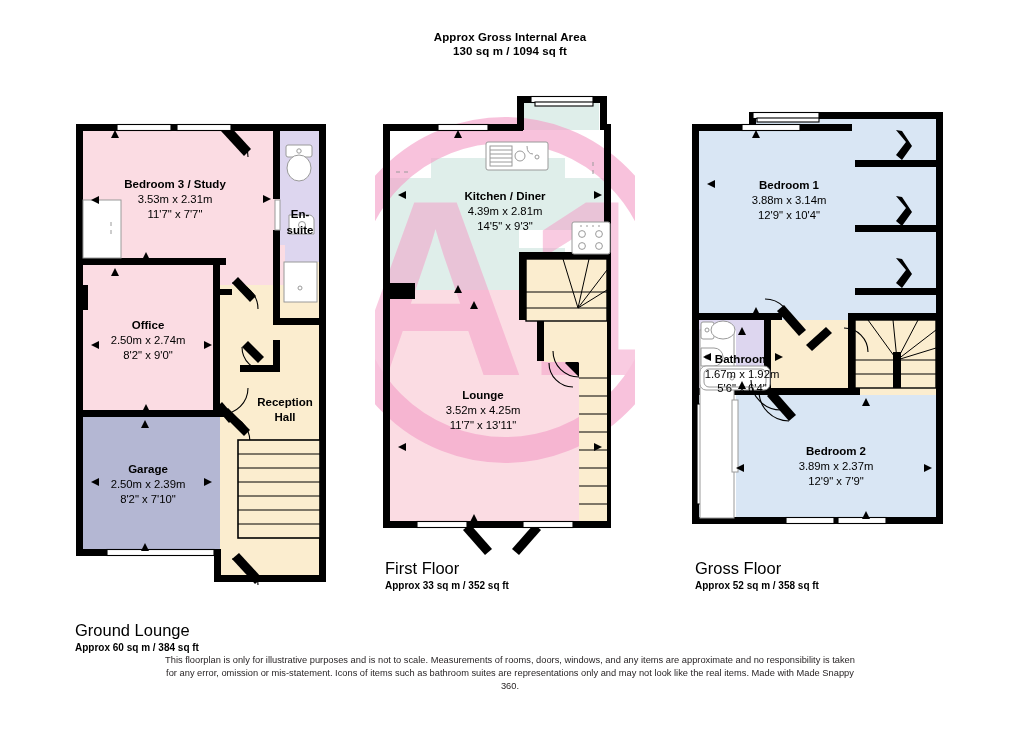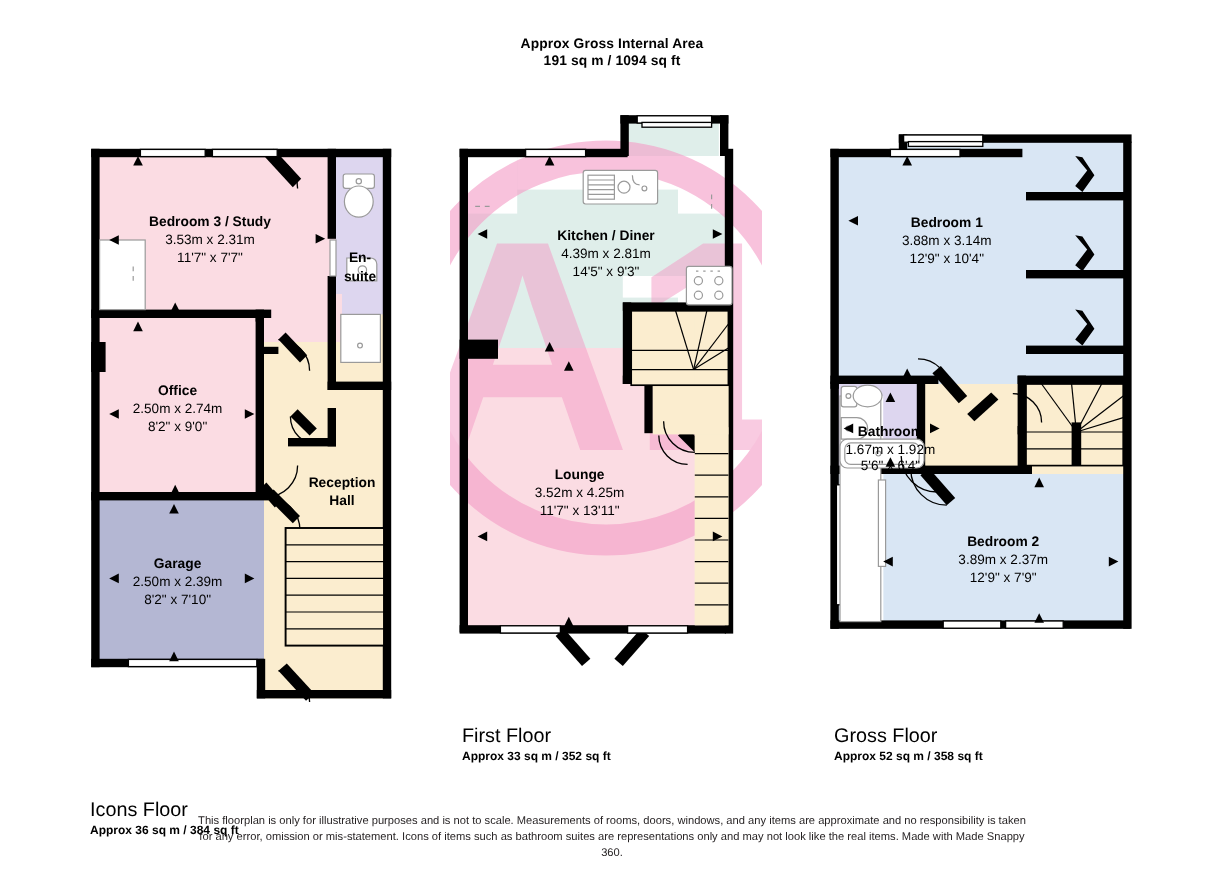--- a/index.html
+++ b/index.html
@@ -29,42 +29,41 @@
     text-align: center;
   }
   .header-line {
     font-size: 11.5px;
     font-weight: bold;
     line-height: 14px;
     letter-spacing: 0.1px;
   }
   .floor-caption {
     position: absolute;
-    margin-top: 45px;
   }
   .floor-caption .caption-title {
     font-size: 16.5px;
     font-weight: normal;
     line-height: 20px;
     white-space: nowrap;
   }
   .floor-caption .caption-sub {
     font-size: 10px;
     font-weight: bold;
     line-height: 16px;
     white-space: nowrap;
   }
   #ground-caption { left: 75px; top: 620px; }
   #first-caption  { left: 385px; top: 558px; }
   #second-caption { left: 695px; top: 558px; }
 
   .disclaimer {
     position: absolute;
     left: 160px;
-    top: 678px;
+    top: 654px;
     width: 700px;
     text-align: center;
     font-size: 9.3px;
     line-height: 13.2px;
     color: #231f20;
   }
 
   svg.plan {
     position: absolute;
     left: 0;
@@ -94,21 +93,21 @@
   .win { fill: #ffffff; stroke: #000000; stroke-width: 1.1; }
   .arrow { fill: #000000; }
 </style>
 </head>
 <body>
 
 <div id="floorplan-root">
 
   <div class="header-block">
     <div class="header-line">Approx Gross Internal Area</div>
-    <div class="header-line">191 sq m / 1094 sq ft</div>
+    <div class="header-line">130 sq m / 1094 sq ft</div>
   </div>
 
   <svg class="plan" viewBox="0 0 1020 732" xmlns="http://www.w3.org/2000/svg">
 
     <defs>
       <clipPath id="clip-ground">
         <rect x="68" y="110" width="300" height="490"></rect>
       </clipPath>
       <clipPath id="clip-first">
         <rect x="375" y="90" width="260" height="455"></rect>
@@ -500,22 +499,22 @@
 
         <text class="rm-label" x="836" y="455">Bedroom 2</text>
         <text class="rm-dim" x="836" y="470">3.89m x 2.37m</text>
         <text class="rm-dim" x="836" y="485">12'9" x 7'9"</text>
       </g>
     </g>
 
   </svg>
 
   <div class="floor-caption" id="ground-caption">
-    <div class="caption-title">Icons Floor</div>
-    <div class="caption-sub">Approx 36 sq m / 384 sq ft</div>
+    <div class="caption-title">Ground Lounge</div>
+    <div class="caption-sub">Approx 60 sq m / 384 sq ft</div>
   </div>
 
   <div class="floor-caption" id="first-caption">
     <div class="caption-title">First Floor</div>
     <div class="caption-sub">Approx 33 sq m / 352 sq ft</div>
   </div>
 
   <div class="floor-caption" id="second-caption">
     <div class="caption-title">Gross Floor</div>
     <div class="caption-sub">Approx 52 sq m / 358 sq ft</div>

